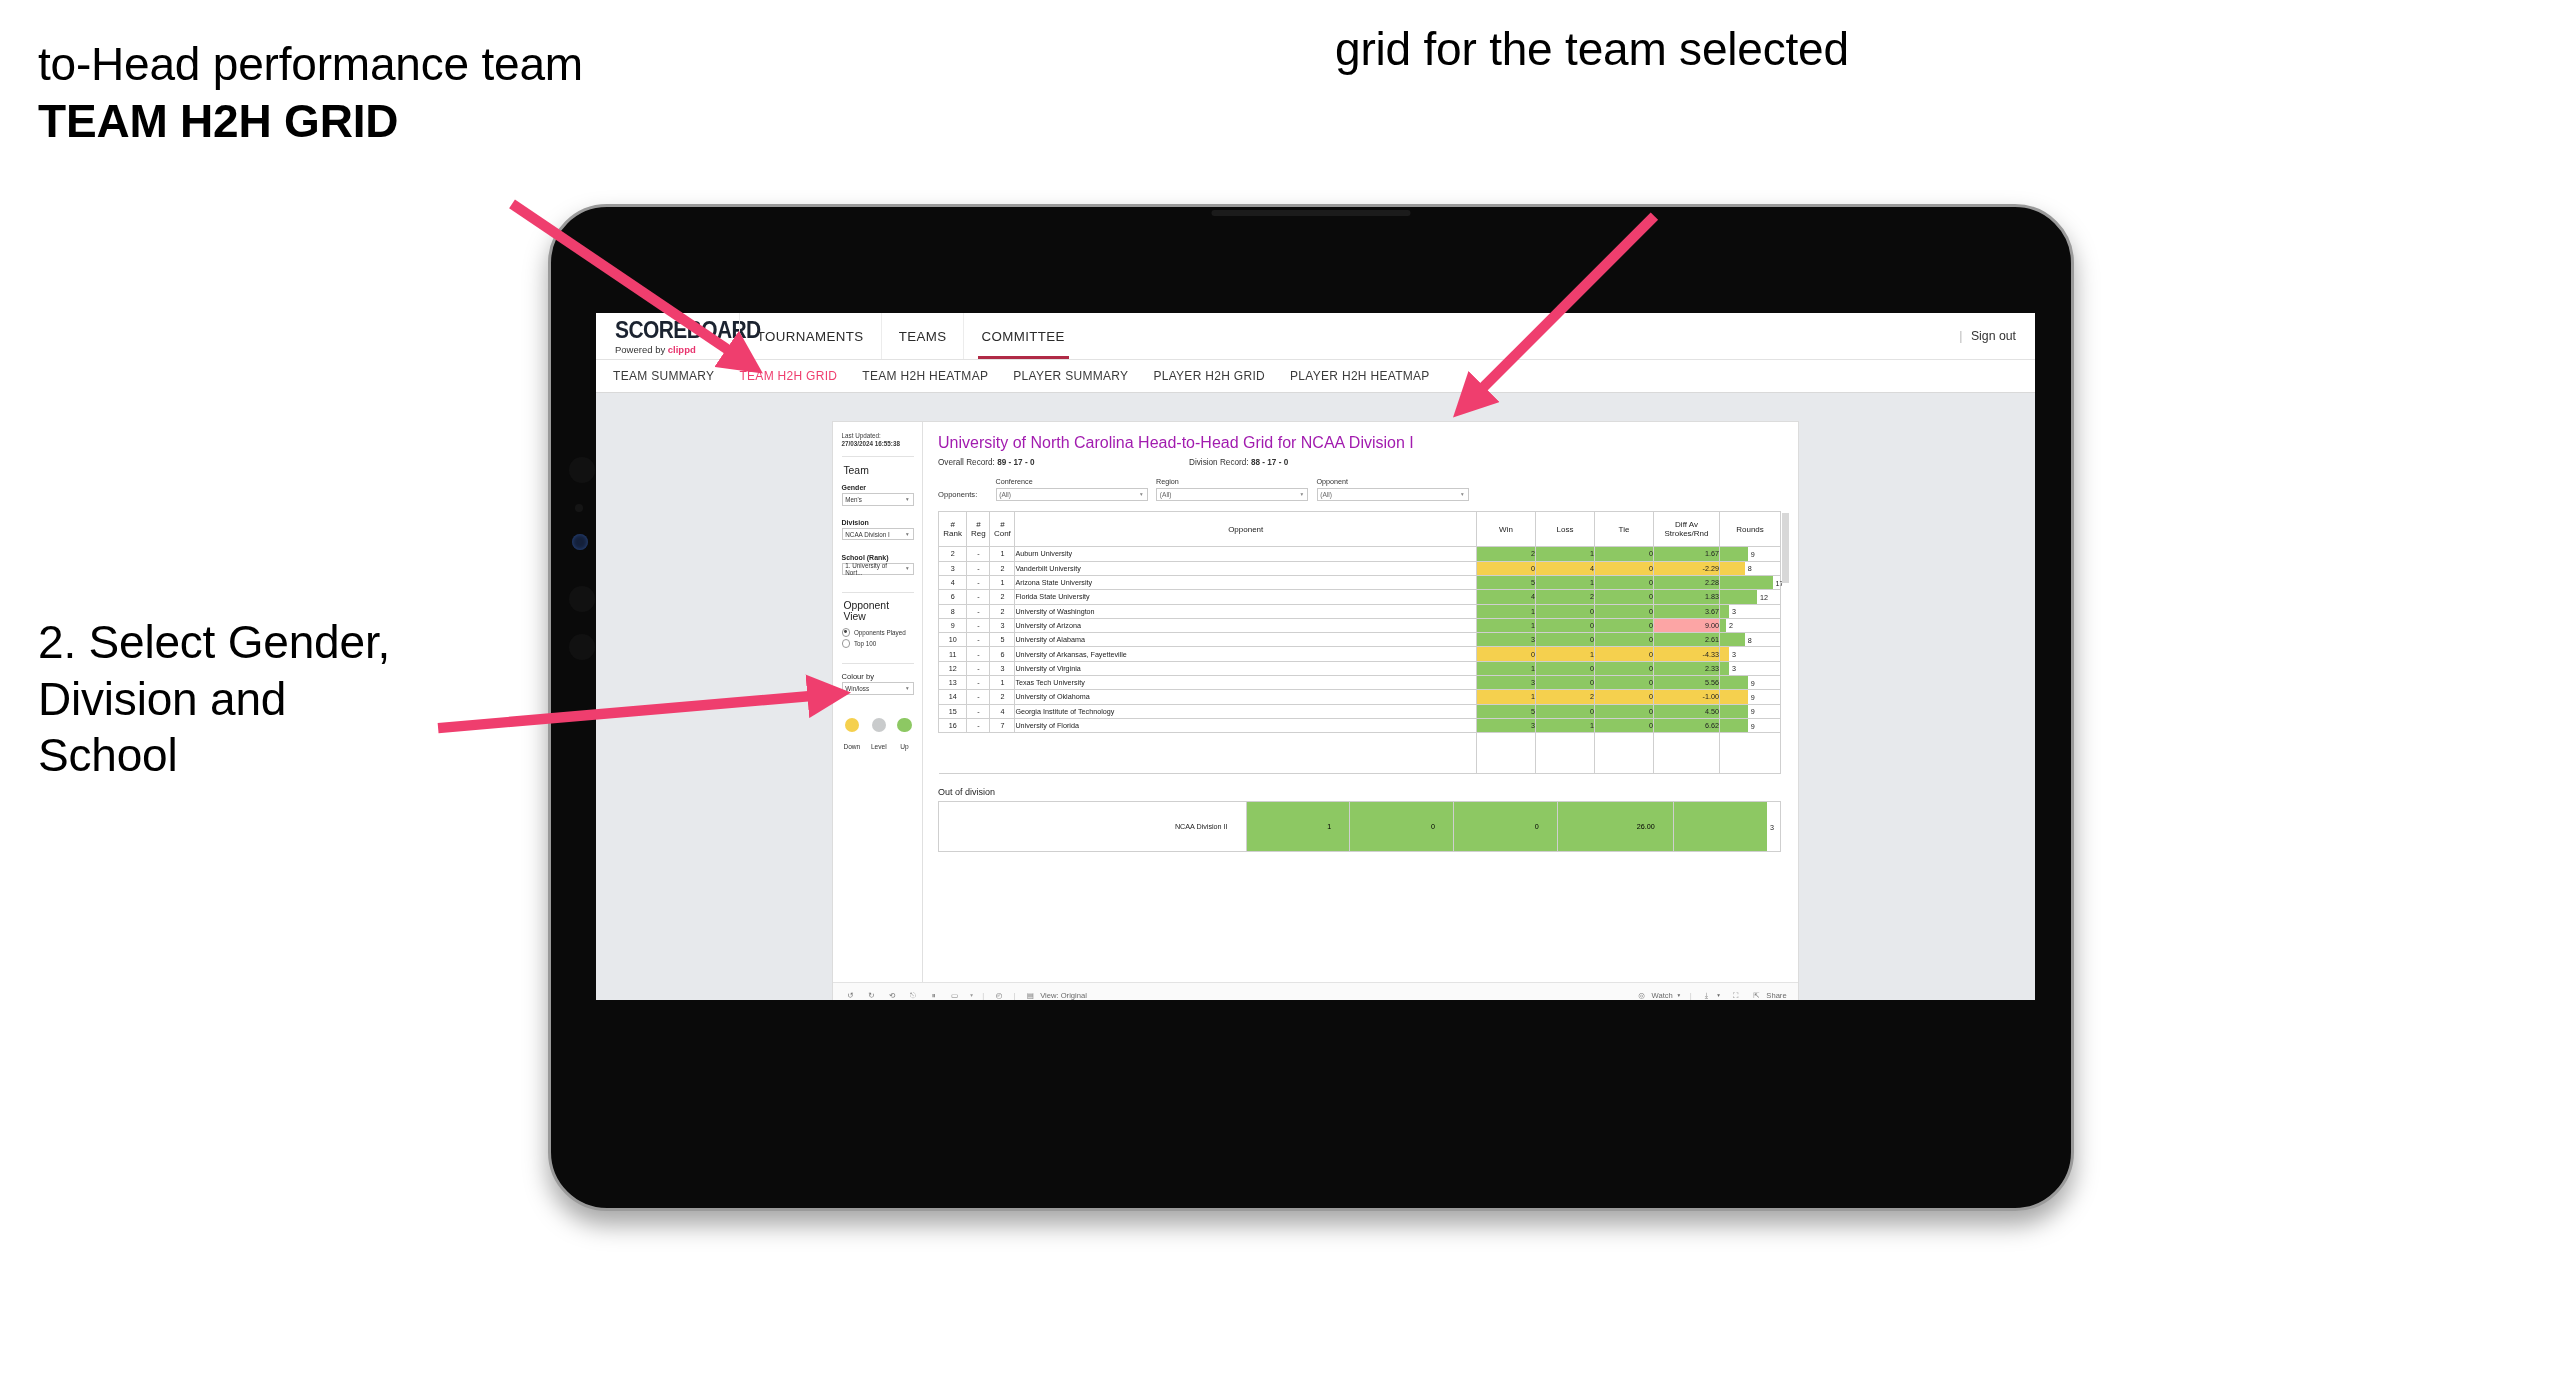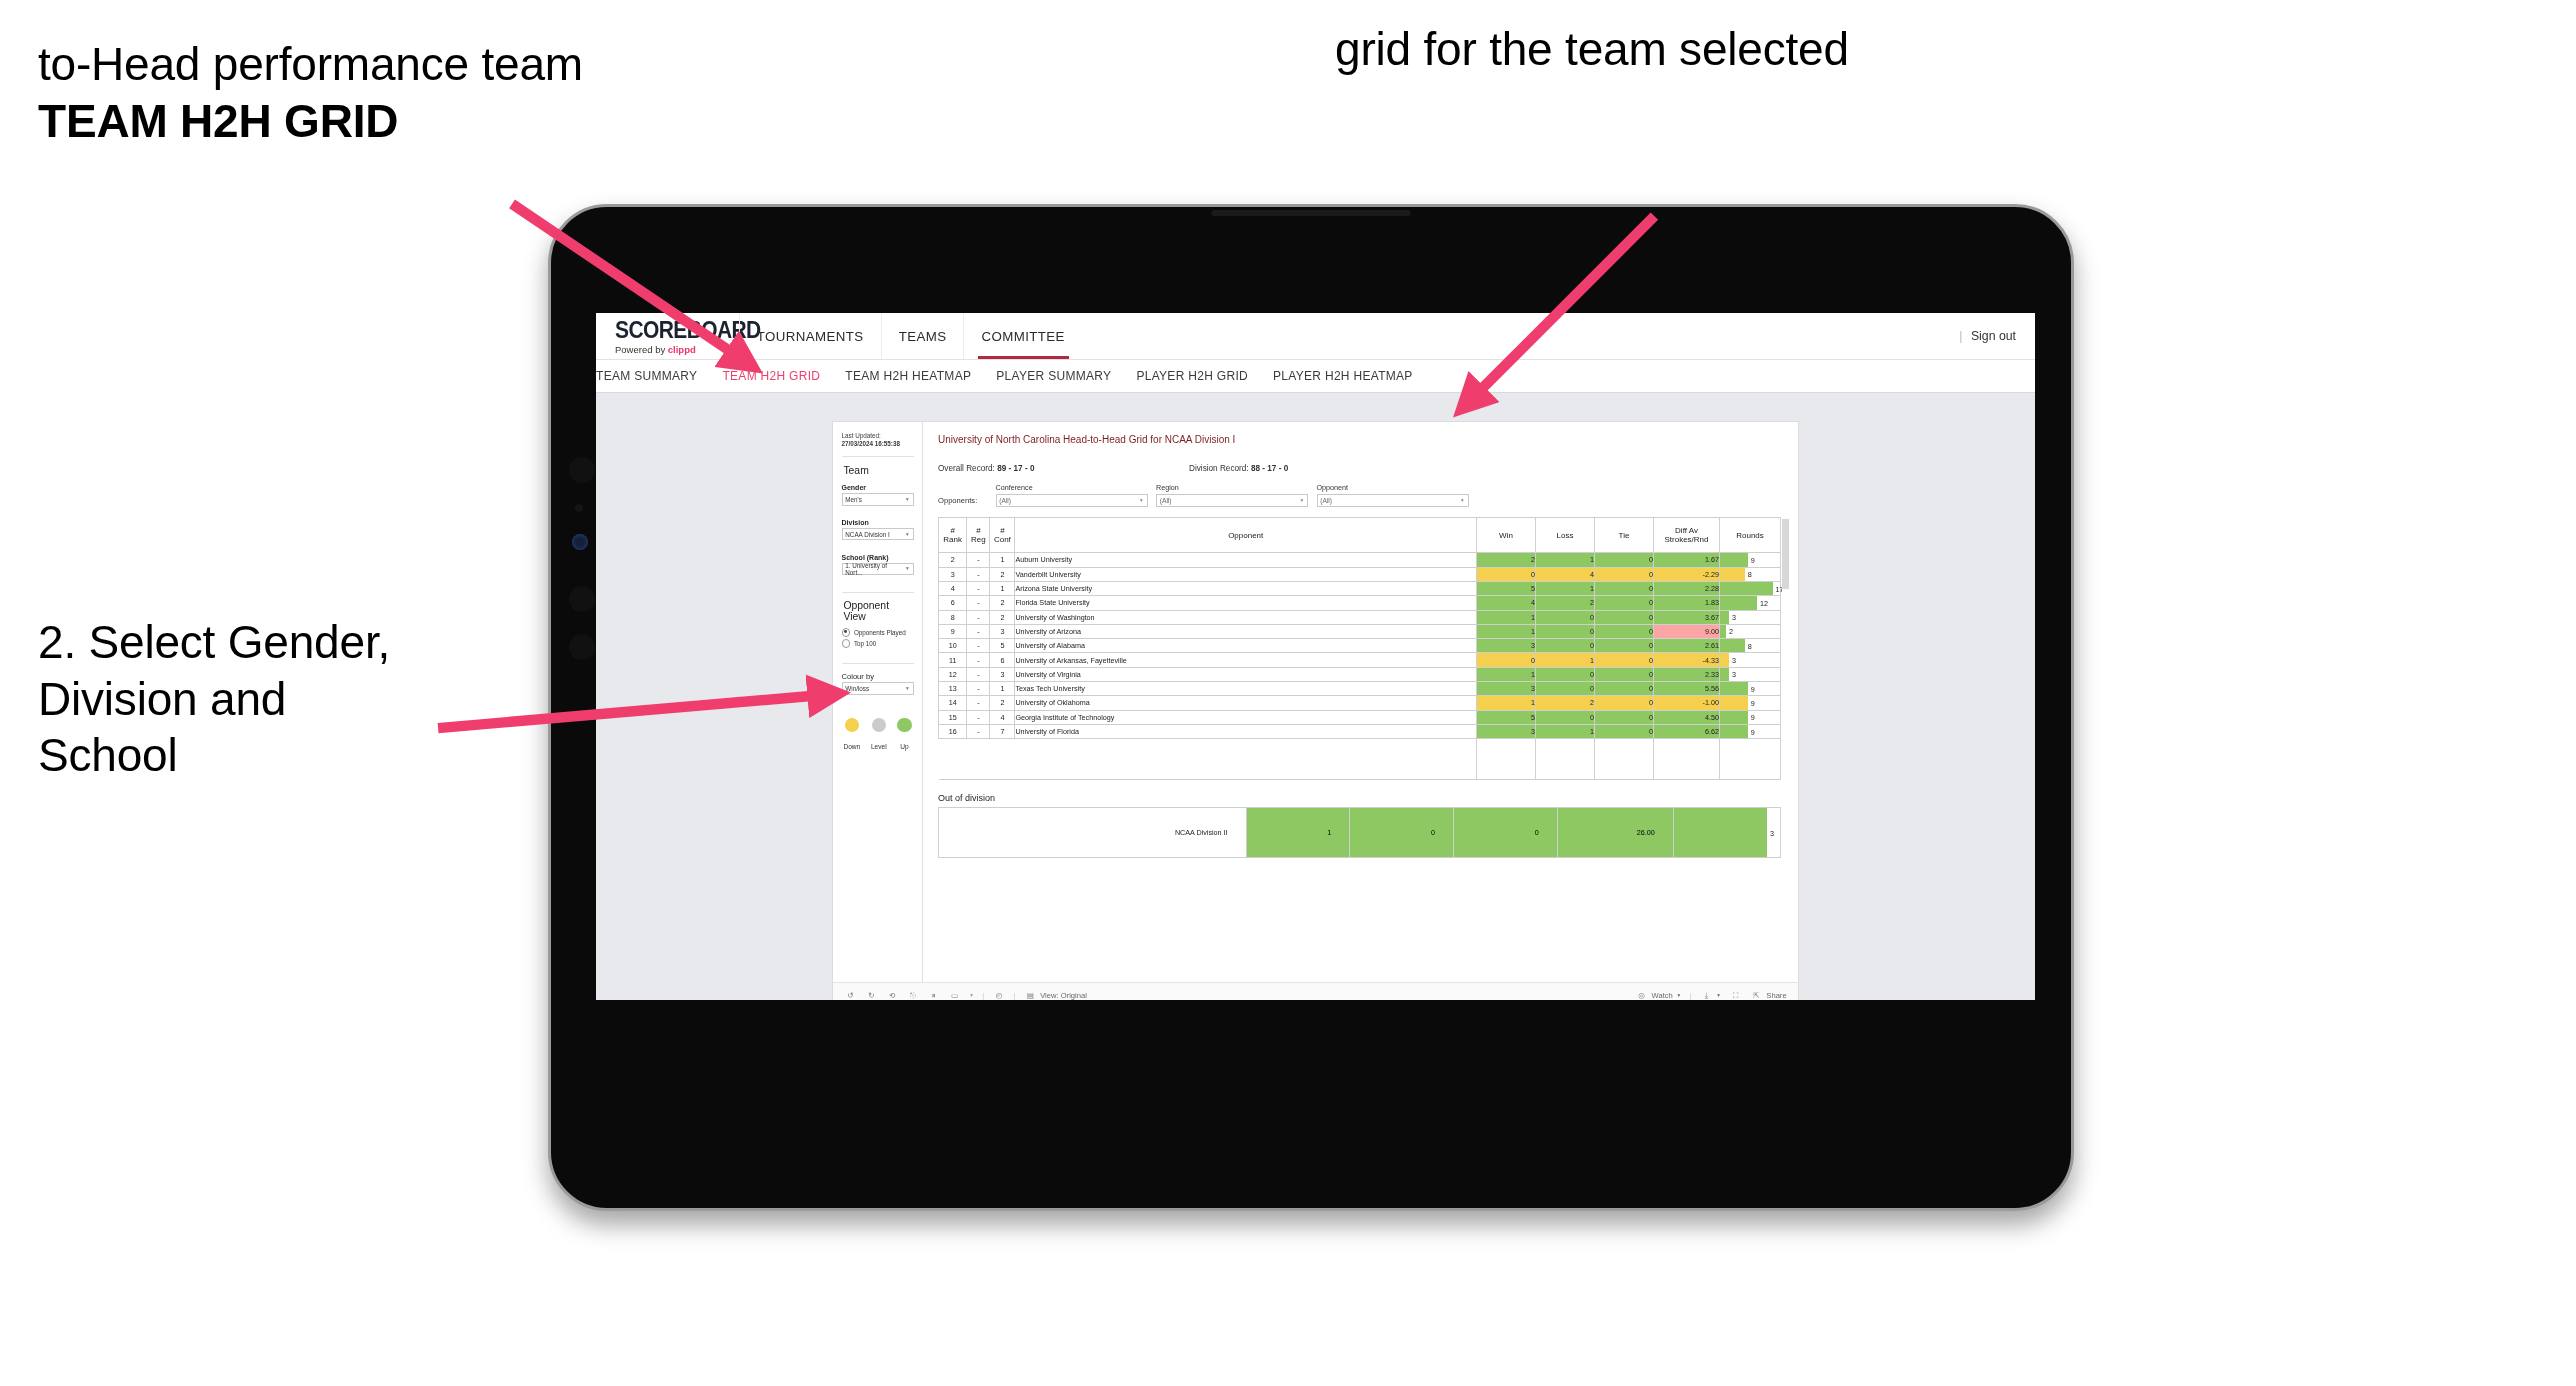--- a/index.html
+++ b/index.html
@@ -52,21 +52,21 @@
     color:#2a2a2a;letter-spacing:0.4px;border-left:0.9px solid #ececec;height:46px;
     position:relative;cursor:pointer;}
   .nav-item.active::after{content:"";position:absolute;left:13.3px;right:13.3px;bottom:0;
     height:2.8px;background:#b02a46;}
   .nav-right{margin-left:auto;display:flex;align-items:center;padding-right:19px;
     font-size:12.3px;color:#333;gap:8.5px;}
   .nav-sep{color:#bbb;}
 
   
   .subnav{height:32px;background:#fff;display:flex;align-items:center;
-    gap:25px;border-bottom:0.9px solid #d9d9d9;}
+    padding-left:17px;gap:25px;border-bottom:0.9px solid #d9d9d9;}
   .subnav-item{font-size:12px;color:#3b3b3b;letter-spacing:0.3px;cursor:pointer;}
   .subnav-item.active{color:#ef3e6e;}
 
   
   .viz-wrap{padding:28.4px 0 0 0;display:flex;justify-content:center;}
   .viz{
     width:967px;background:#fff;border:0.9px solid #dcdcdc;
     display:flex;flex-direction:column;height:588px;box-sizing:border-box;
     font-family:"Liberation Sans",sans-serif;
   }
@@ -89,21 +89,21 @@
     display:inline-block;position:relative;background:#fff;flex:none;}
   .rdo.on::after{content:"";position:absolute;left:1.4px;top:1.4px;width:2.8px;height:2.8px;
     border-radius:50%;background:#444;}
   .legend{display:flex;justify-content:space-between;margin-top:23px;padding:0 1.9px;}
   .lg{text-align:center;}
   .dot{width:14.2px;height:14.2px;border-radius:50%;margin:0 auto 2.8px auto;}
   .lg span{font-size:6.6px;color:#333;}
 
   
   .main{flex:1;min-width:0;padding:11.4px 17px 0 15px;box-sizing:border-box;position:relative;}
-  .title{font-size:10px;color:#7f1d1d;margin-bottom:19px;}
+  .title{font-size:16px;color:#a21caf;margin-bottom:6px;}
   .records{display:flex;font-size:8.2px;color:#333;margin-bottom:10.4px;}
   .records .r1{width:251px;}
   .records b{font-weight:bold;}
   .filters{display:flex;align-items:flex-end;gap:8.5px;margin-bottom:10.4px;}
   .filters .opl{font-size:7.6px;color:#333;padding-bottom:1.9px;width:49px;}
   .fgrp{width:152px;}
   .fgrp .fl{font-size:7.2px;color:#333;margin-bottom:1.4px;}
   .fsel{height:11.4px;border:0.9px solid #c9c9c9;background:#fff;display:flex;
     align-items:center;justify-content:space-between;padding:0 2.8px;font-size:6.6px;color:#666;cursor:pointer;}
   .fsel .cv{font-size:4.7px;color:#888;}

